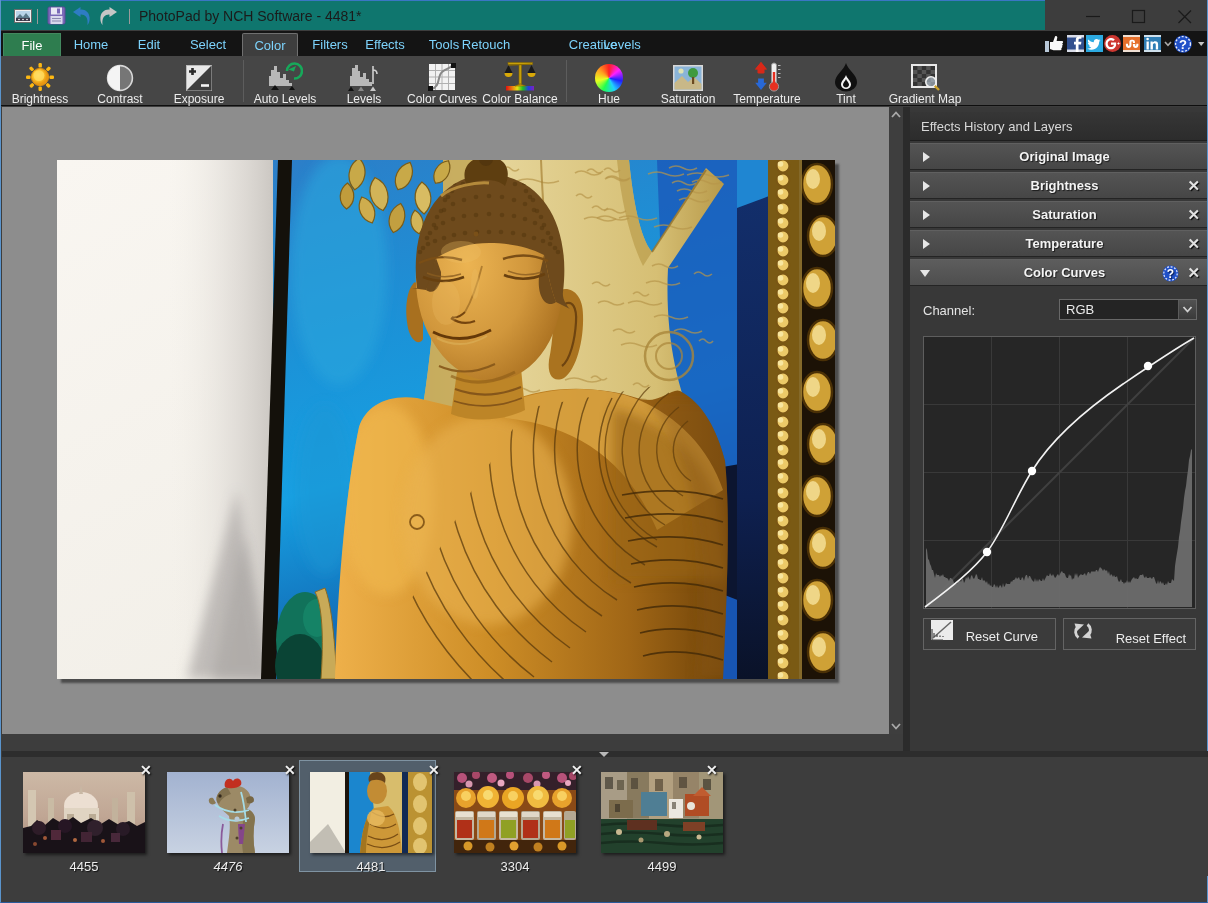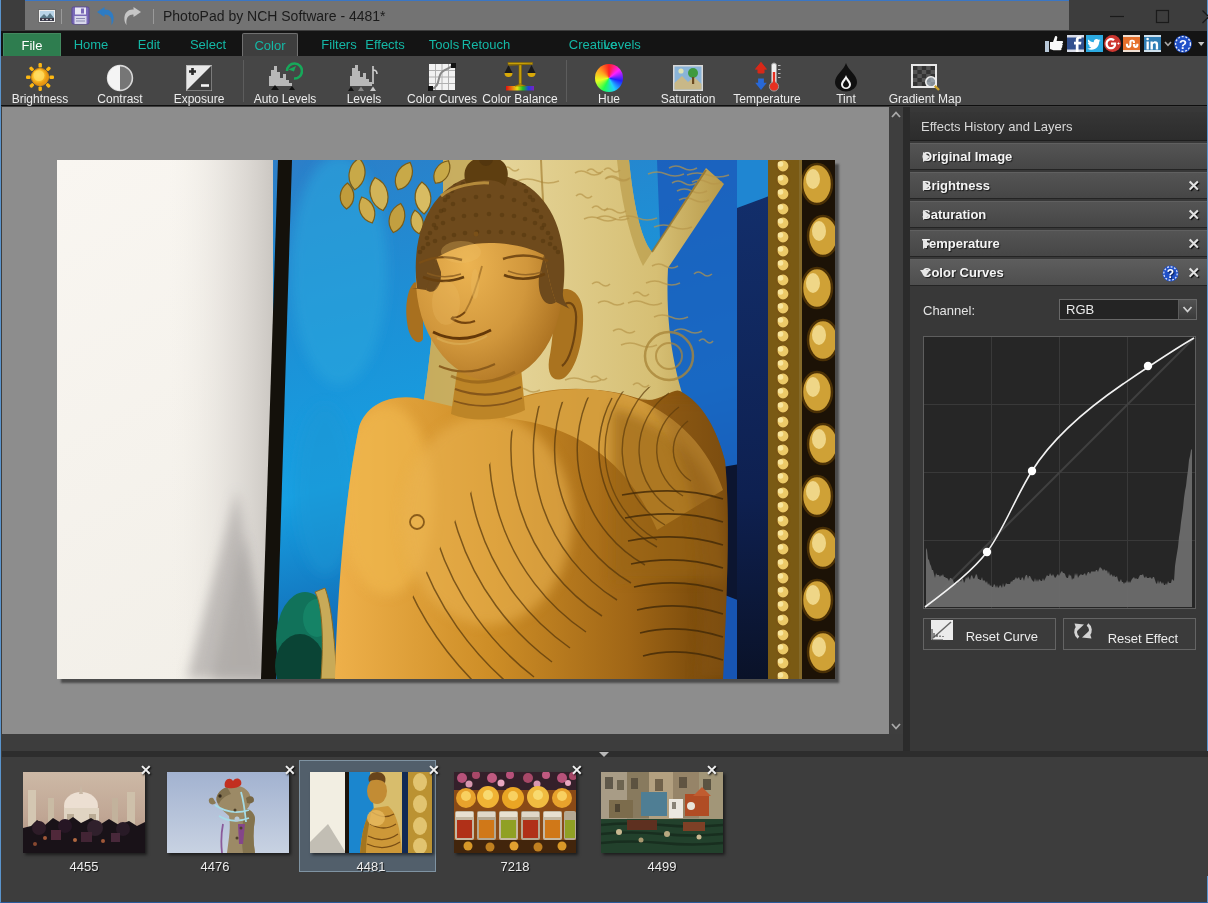--- a/index.html
+++ b/index.html
@@ -1,44 +1,44 @@
 <!DOCTYPE html>
 <html><head>
 <meta charset="utf-8">
 <style>
 * { margin:0; padding:0; box-sizing:border-box; }
 html,body { width:1208px; height:903px; overflow:hidden; background:#fff; }
 body { font-family:"Liberation Sans", sans-serif; }
 #win { position:relative; width:1208px; height:903px; background:#3d3d3d; border-left:1px solid #5a94cc; border-right:1px solid #5a94cc; border-bottom:1px solid #2a5a9a; }
 .abs { position:absolute; }
 
-#titlebar { position:absolute; left:0; top:0; width:1044px; height:30px; background:#737373; border-top:1px solid #3a76c4;margin-left:24px; }
+#titlebar { position:absolute; left:0; top:0; width:1044px; height:30px; background:#0f766e; border-top:1px solid #3a76c4; }
 #titletext { position:absolute; left:138px; top:7px; font-size:14px; color:#1b1b1b; }
 .tsep0 { position:absolute; top:8px; width:1px; height:15px; background:#9a9a9a; }
 
 #menubar { position:absolute; left:0; top:31px; width:1206px; height:25px; background:#141414; }
-.tab { position:absolute; top:2px; height:23px; line-height:23px; text-align:center; color:#14b8a6; font-size:13px; }
+.tab { position:absolute; top:2px; height:23px; line-height:23px; text-align:center; color:#7dd3fc; font-size:13px; }
 #tabfile { left:2px; width:58px; background:#2e7d4f; border:1px solid #43885f; border-bottom:none; color:#fff; }
 #tabcolor { left:241px; width:56px; background:#3e3e3e; border:1px solid #707070; border-bottom:none; border-radius:2px 2px 0 0; }
 
 #toolbar { position:absolute; left:0; top:56px; width:1206px; height:50px; background:#464646; border-bottom:1px solid #0e0e0e; }
 .tool { position:absolute; top:3px; width:90px; text-align:center; color:#ececec; font-size:12px; }
 .tool .ticon { height:33px; display:flex; align-items:flex-end; justify-content:center; }
 .tsep { position:absolute; top:4px; width:1px; height:42px; background:#5d5d5d; }
 
 #canvas { position:absolute; left:1px; top:107px; width:887px; height:627px; background:#8d8d8d; }
 #vscroll { position:absolute; left:888px; top:107px; width:14px; height:627px; background:#3e3e3e; }
 #hscroll { position:absolute; left:1px; top:734px; width:887px; height:16px; background:#3e3e3e; border-top:1px solid #2a2a2a; }
 #splitter { position:absolute; left:902px; top:107px; width:7px; height:644px; background:#2b2b2b; }
 .sbararrow { position:absolute; color:#b8b8b8; font-size:10px; font-weight:bold; }
 .zbtn { position:absolute; top:1px; width:16px; height:14px; background:#4a4a4a; border:1px solid #5f5f5f; color:#e8e8e8; font-size:12px; font-weight:bold; text-align:center; line-height:12px; }
 
 #rpanel { position:absolute; left:909px; top:107px; width:297px; height:644px; background:#383838; }
 #rphead { position:absolute; left:0; top:5px; width:297px; height:29px; background:linear-gradient(#363636,#2c2c2c); color:#d8d8d8; font-size:13px; line-height:29px; padding-left:11px; border-bottom:1px solid #1e1e1e; }
-.layeritem { position:absolute; left:0; width:297px; height:27px; background:linear-gradient(#545454,#464646); border-top:1px solid #606060; border-bottom:1px solid #242424; color:#f4f4f4; font-size:13px; font-weight:bold; line-height:25px; padding-left:12px; text-shadow:1px 1px 1px rgba(0,0,0,.65); }
+.layeritem { position:absolute; left:0; width:297px; height:27px; background:linear-gradient(#545454,#464646); border-top:1px solid #606060; border-bottom:1px solid #242424; color:#f4f4f4; font-size:13px; font-weight:bold; line-height:25px; padding-left:12px; text-shadow:1px 1px 1px rgba(0,0,0,.65);text-align:center; }
 .layeritem .tri { position:absolute; left:13px; top:8px; width:0; height:0; border-left:7px solid #e6e6e6; border-top:5px solid transparent; border-bottom:5px solid transparent; }
 .layeritem .trid { position:absolute; left:10px; top:10px; width:0; height:0; border-top:7px solid #e6e6e6; border-left:5px solid transparent; border-right:5px solid transparent; }
 .xbtn { position:absolute; right:7px; top:0px; font-weight:bold; color:#e2e2e2; font-size:15px; text-shadow:1px 1px 1px #000; }
 #chanlabel { position:absolute; left:13px; top:196px; color:#e4e4e4; font-size:13px; }
 #chandrop { position:absolute; left:149px; top:192px; width:138px; height:21px; background:#242424; border:1px solid #686868; color:#eaeaea; font-size:13px; line-height:19px; padding-left:6px; }
 #chandrop .dbtn { position:absolute; right:0; top:0; width:18px; height:19px; background:linear-gradient(#525252,#3a3a3a); border-left:1px solid #5c5c5c; }
 .rbtn { position:absolute; top:511px; height:32px; background:#3b3b3b; border:1px solid #646464; color:#ececec; font-size:13px; }
 
 #thumbbar { position:absolute; left:1px; top:751px; width:1206px; height:125px; background:#3d3d3d; border-top:6px solid #2d2d2d; }
 .thumbimg { position:absolute; top:15px; width:122px; height:81px; box-shadow:2px 2px 3px rgba(0,0,0,.55); overflow:hidden; }
@@ -90,21 +90,21 @@
       <path d="M99.5 9.5 L112 22 M112 9.5 L99.5 22" stroke="#1a1a1a" stroke-width="1.3"></path>
     </svg>
   </div>
 
   <div id="menubar">
     <div class="tab" id="tabfile">File</div>
     <div class="tab" style="left:62px;width:56px;">Home</div>
     <div class="tab" style="left:120px;width:56px;">Edit</div>
     <div class="tab" style="left:178px;width:58px;">Select</div>
     <div class="tab" id="tabcolor">Color</div>
-    <div class="tab" style="left:311px;width:54px;">Filters</div>
+    <div class="tab" style="left:302px;width:54px;">Filters</div>
     <div class="tab" style="left:356px;width:56px;">Effects</div>
     <div class="tab" style="left:414px;width:58px;">Tools</div>
     <div class="tab" style="left:455px;width:60px;">Retouch</div>
     <div class="tab" style="left:563px;width:58px;">Creative</div>
     <div class="tab" style="left:594px;width:54px;">Levels</div>
 
     <svg class="abs" style="left:1044px;top:4px;" width="160" height="18" viewBox="0 0 160 18">
 
       <rect x="0" y="6" width="4" height="11" fill="#b8c8d8"></rect>
         <path d="M5 7 L8 7 L10 1.5 C10 0.5 12.5 0.8 12.3 2.5 L11.6 6 L17 6 C18.5 6 18.5 8.2 17 8.4 C18.3 8.8 18 10.6 16.8 10.8 C17.8 11.4 17.3 13 16.2 13.2 C17 13.8 16.5 15.3 15.3 15.3 L8.5 15.3 L5 14 Z" fill="#f8f8f8"></path>
@@ -777,21 +777,21 @@
       <span style="margin-left:8px;">Reset Curve</span></div>
     <div class="rbtn" style="left:153px;width:133px;">
       <svg style="margin-left:6px;" width="26" height="24" viewBox="0 0 26 24">
           <g fill="none" stroke="#d4d4d4" stroke-width="2.8">
             <path d="M8.5 18.5 A7 7 0 0 1 7.5 8"></path>
             <path d="M17.5 5.5 A7 7 0 0 1 18.5 16"></path>
           </g>
           <path d="M4.5 4.5 L14 5.5 L7 12 Z" fill="#d4d4d4"></path>
           <path d="M21.5 19.5 L12 18.5 L19 12 Z" fill="#d4d4d4"></path>
         </svg>
-      <span style="margin-left:8px;">Reset Effect</span></div>
+      <span style="margin-left:16px;">Reset Effect</span></div>
   </div>
 
   <div id="thumbbar">
     <div style="position:absolute;left:597px;top:-5px;width:0;height:0;border-top:5px solid #b8b8b8;border-left:5px solid transparent;border-right:5px solid transparent;"></div>
     <div id="selpanel"></div>
     <div class="thumbimg" style="left:21px;"><svg width="122" height="81" viewBox="0 0 122 81">
 <defs>
             <linearGradient id="tj" x1="0" y1="0" x2="0" y2="1">
               <stop offset="0" stop-color="#cdb9a6"></stop>
               <stop offset="0.55" stop-color="#c0a694"></stop>
@@ -843,21 +843,21 @@
 <path d="M52 44 C62 50 72 50 82 46"></path>
 <path d="M74 20 C77 30 78 40 79 50"></path>
 </g>
 <path d="M71 52 L78 52 L76 72 L72 72 Z" fill="#84468a"></path>
 <path d="M56 52 C54 62 54 72 55 81" stroke="#8a5a9a" stroke-width="1.8" fill="none"></path>
 <circle cx="68" cy="38" r="1.5" fill="#4e4028"></circle>
           <circle cx="74" cy="56" r="1.5" fill="#4e4028"></circle>
           <circle cx="70" cy="66" r="1.5" fill="#4e4028"></circle>
 <circle cx="70" cy="47" r="2.5" fill="#b8cad8"></circle>
 </svg></div>
-    <div class="thumblabel" style="left:152px;">4476</div>
+    <div class="thumblabel" style="left:165px;font-style:italic;">4476</div>
     <div class="thumbx" style="left:282px;">✕</div>
     <div class="thumbimg" style="left:308px;"><svg width="122" height="81" viewBox="0 0 122 81">
 <rect width="122" height="81" fill="#f2eee2"></rect>
 <polygon points="18,52 36,81 0,81 0,70" fill="#c2beb4"></polygon>
 <rect x="37" y="0" width="62" height="81" fill="#1b86ce"></rect>
 <rect x="35" y="0" width="4" height="81" fill="#1c140c"></rect>
 <path d="M60 0 L97 0 L98 81 L69 81 C65 50 62 20 60 0 Z" fill="#d8bd6c"></path>
 <rect x="96" y="0" width="26" height="81" fill="#bb9232"></rect>
 <rect x="92" y="0" width="6" height="81" fill="#122a54"></rect>
 <ellipse cx="110" cy="10" rx="7" ry="9" fill="#e2c470"></ellipse>
@@ -915,21 +915,21 @@
           <rect x="69" y="48" width="15" height="18" fill="#b03018"></rect>
           <rect x="91" y="48" width="15" height="18" fill="#d07818"></rect>
           <rect x="111" y="48" width="10" height="18" fill="#90a024"></rect>
 <rect x="0" y="68" width="122" height="13" fill="#42250c"></rect>
 <circle cx="14" cy="74" r="4.5" fill="#d89828"></circle>
           <circle cx="36" cy="75" r="4.5" fill="#c08020"></circle>
           <circle cx="60" cy="74" r="4.5" fill="#e0a030"></circle>
           <circle cx="84" cy="75" r="4.5" fill="#c08020"></circle>
           <circle cx="108" cy="74" r="4.5" fill="#d89828"></circle>
 </svg></div>
-    <div class="thumblabel" style="left:452px;">7218</div>
+    <div class="thumblabel" style="left:452px;">3304</div>
     <div class="thumbx" style="left:569px;">✕</div>
     <div class="thumbimg" style="left:599px;"><svg width="122" height="81" viewBox="0 0 122 81">
 <rect width="122" height="81" fill="#9a9078"></rect>
 <rect x="0" y="0" width="26" height="48" fill="#a89c86"></rect>
           <rect x="26" y="0" width="22" height="46" fill="#887a5e"></rect>
           <rect x="48" y="0" width="24" height="48" fill="#b3a080"></rect>
           <rect x="72" y="0" width="26" height="46" fill="#968468"></rect>
           <rect x="98" y="0" width="24" height="47" fill="#a29678"></rect>
 <rect x="4" y="5" width="8" height="12" fill="#5f584a"></rect>
           <rect x="16" y="8" width="7" height="10" fill="#6d6450"></rect>

